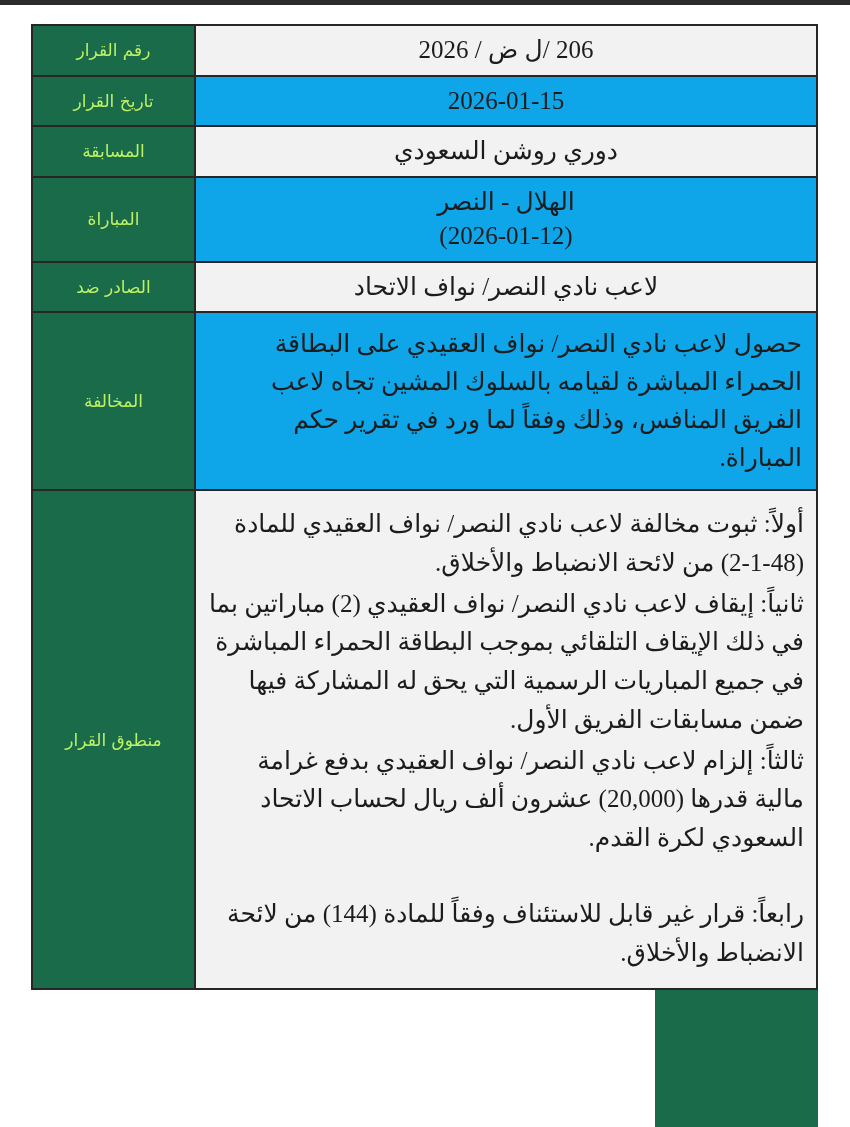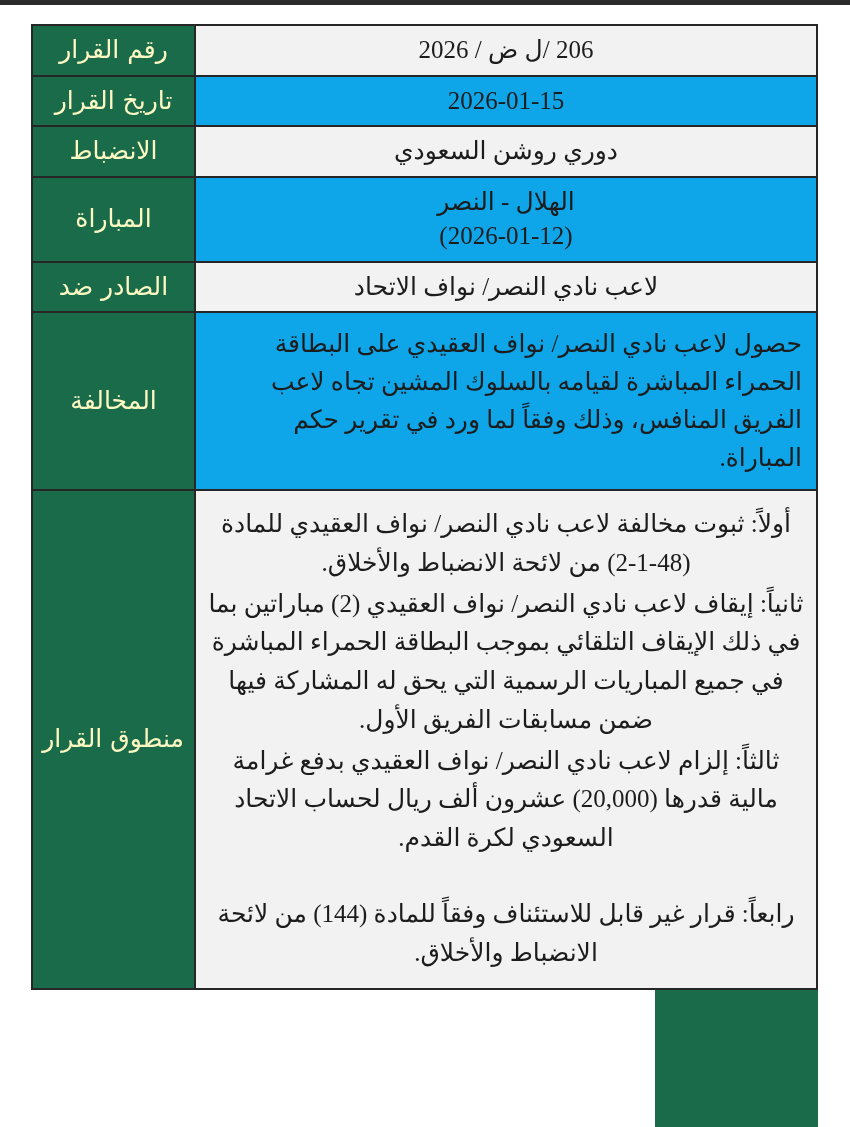--- a/index.html
+++ b/index.html
@@ -54,22 +54,22 @@
     vertical-align: middle;
     padding: 7px 10px;
     text-align: center;
   }
 
   col.label-col { width: 163px; }
   col.value-col { width: auto; }
 
   td.label-cell {
     background: #1a6b4a;
-    color: #fef9c3;
-    font-size: 25px;
+    color: #bef264;
+    font-size: 17px;
     line-height: 1.3;
     font-weight: 400;
     white-space: nowrap;
   }
 
   td.value-cell {
     background: #f2f2f2;
     color: #1c1c1c;
     font-size: 25px;
     line-height: 1.38;
@@ -88,20 +88,21 @@
   }
 
   td.value-cell.ruling-text {
     text-align: center;
     padding: 14px 12px 16px 12px;
     line-height: 1.55;
   }
 
   .ruling-clause {
     margin: 0 0 2px 0;
+    text-align: right;
   }
 
   .ruling-clause:last-child {
     margin-bottom: 0;
     margin-top: 37px;
   }
 
   .match-line {
     display: block;
   }
@@ -125,21 +126,21 @@
         <td class="label-cell">رقم القرار</td>
       </tr>
 
       <tr>
         <td class="value-cell alt">2026-01-15</td>
         <td class="label-cell">تاريخ القرار</td>
       </tr>
 
       <tr>
         <td class="value-cell">دوري روشن السعودي</td>
-        <td class="label-cell">الانضباط</td>
+        <td class="label-cell">المسابقة</td>
       </tr>
 
       <tr>
         <td class="value-cell alt">
           <span class="match-line">الهلال - النصر</span>
           <span class="match-line">(2026-01-12)</span>
         </td>
         <td class="label-cell">المباراة</td>
       </tr>
 

